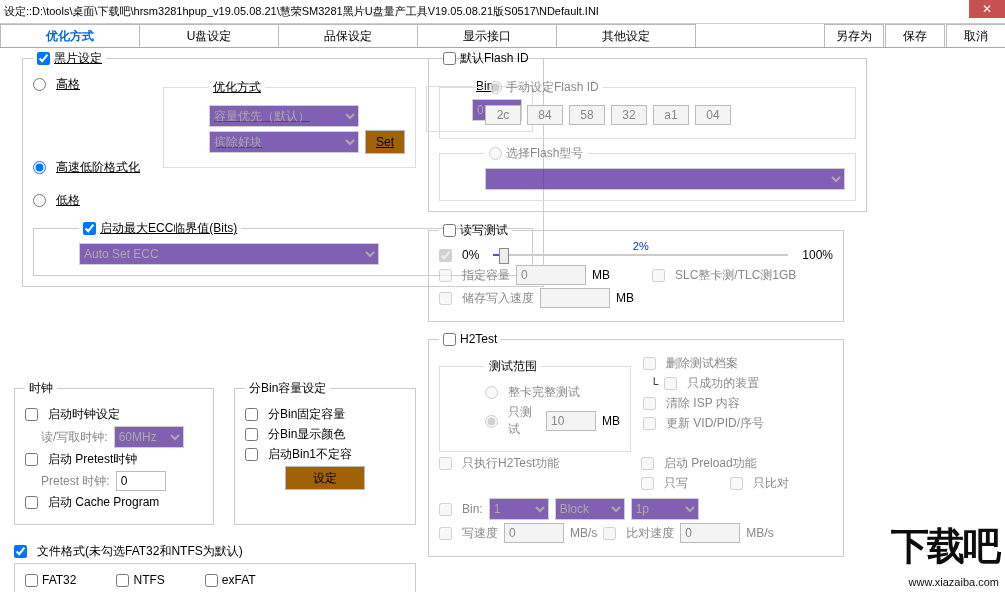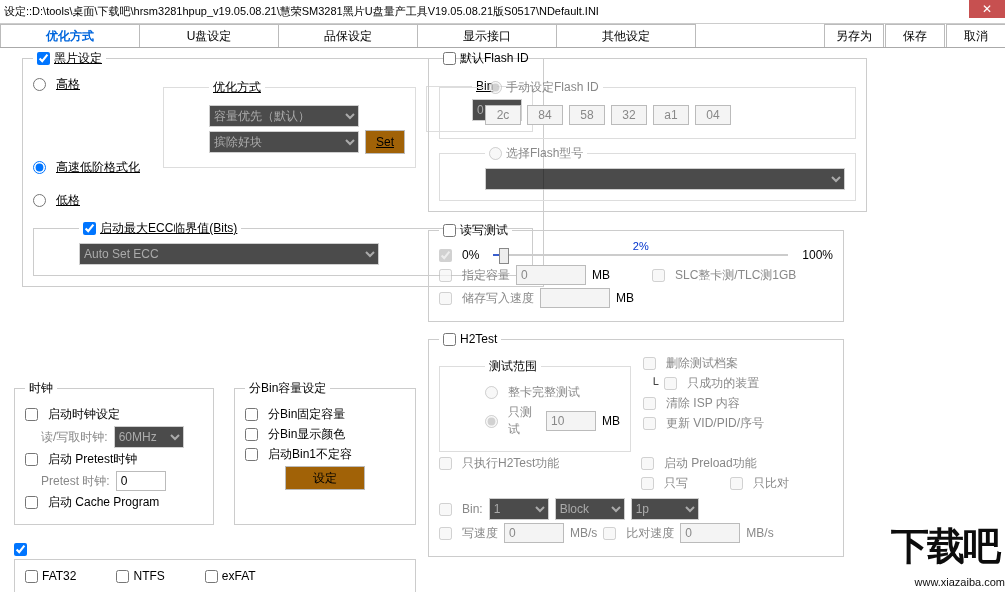--- a/index.html
+++ b/index.html
@@ -11,31 +11,31 @@
 .tab { border: 1px solid #bbb; border-bottom: none; padding: 2px 0; text-align: center; background: #fff; cursor: pointer; display: flex; align-items: center; justify-content: center; min-width: 140px; margin-right: -1px; }
 .tab.active { color: #0066dd; font-weight: bold; }
 .tab.small { min-width: 60px; margin-left: 2px; }
 .content { position: absolute; top: 44px; left: 0; right: 0; bottom: 0; padding: 8px 10px; }
 fieldset { border: 1px solid #ccc; margin: 0 0 10px 0; padding: 6px 10px 10px 10px; position: relative; }
 legend { padding: 0 4px; font-size: 12px; }
 .row { display: flex; align-items: center; gap: 6px; margin: 3px 0; }
 input[type="text"] { height: 20px; border: 1px solid #bbb; padding: 0 4px; background: #fff; }
 input[type="text"]:disabled { background: #f4f4f4; color: #888; }
 select { height: 22px; border: 1px solid #bbb; background: #fff; }
-select:disabled { background: #000000; color: #888; }
+select:disabled { background: #4c1d95; color: #888; }
 button { height: 24px; border: 1px solid #bbb; background: #a16207; padding: 0 10px; cursor: pointer; }
 label.dis { color: #888; }
 .leftcol { position: absolute; left: 22px; top: 6px; width: 402px; text-decoration: underline; }
 .rightcol { position: absolute; left: 428px; top: 6px; width: 416px; }
 .slider { flex: 1; height: 2px; background: linear-gradient(to right, #3a5fcd 0%, #3a5fcd 2%, #ccc 2%, #ccc 100%); position: relative; margin: 0 8px; }
 .slider .thumb { position: absolute; left: 2%; top: -6px; width: 10px; height: 16px; background: #eee; border: 1px solid #888; }
 .slider .perc { position: absolute; left: 50%; top: -14px; transform: translateX(-50%); color: #0033cc; font-size: 11px; }
 .watermark { position: absolute; right: 0; bottom: 0; width: 140px; height: 80px; pointer-events: none; opacity: 0.95; }
 .watermark .big { font-size: 38px; font-weight: 900; color: #000; font-family: "SimHei", sans-serif; letter-spacing: -2px; position: absolute; right: 6px; bottom: 20px; text-shadow: 2px 0 #fff, -2px 0 #fff, 0 2px #fff; }
-.watermark .url { font-size: 11px; color: #000; position: absolute; right: 0; bottom: 4px; }
+.watermark .url { font-size: 11px; color: #000; position: absolute; right: 6px; bottom: 4px; }
 .small-select { width: 50px; }
 .hex { width: 36px; text-align: center; }
 input[type="checkbox"], input[type="radio"] { margin: 0 4px 0 0; vertical-align: middle; }
 .indent { margin-left: 16px; }
 .subfs { margin: 6px 0 0 0; padding-left: 45px; }
 .bottom-left { position: absolute; left: 14px; top: 336px; width: 402px; }
 </style>
 </head>
 <body>
 
@@ -143,20 +143,21 @@
             <input type="checkbox" style="">
             <span>启动Bin1不定容</span>
           </div>
         <div class="row" style="justify-content:center">
             <button style="width:80px">设定</button>
           </div>
       </fieldset>
     </div>
     <div class="row" style="margin-top:8px;">
       <input type="checkbox" checked="" style="">
+        <span>文件格式(未勾选FAT32和NTFS为默认)</span>
     </div>
     <fieldset style="padding:6px 10px;">
       <div class="row" style="gap:40px;">
         <span><input type="checkbox" style=""><span>FAT32</span></span>
         <span><input type="checkbox" style=""><span>NTFS</span></span>
         <span><input type="checkbox" style=""><span>exFAT</span></span>
       </div>
     </fieldset>
   </div>
 

